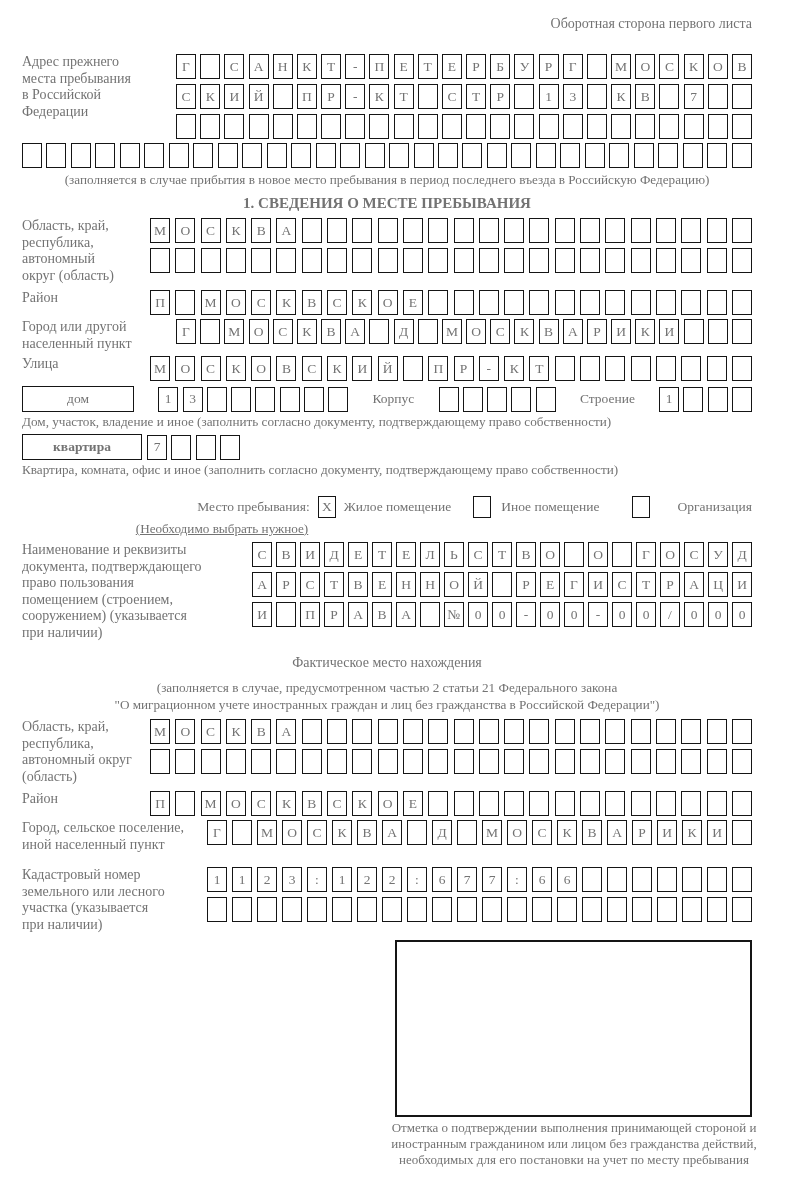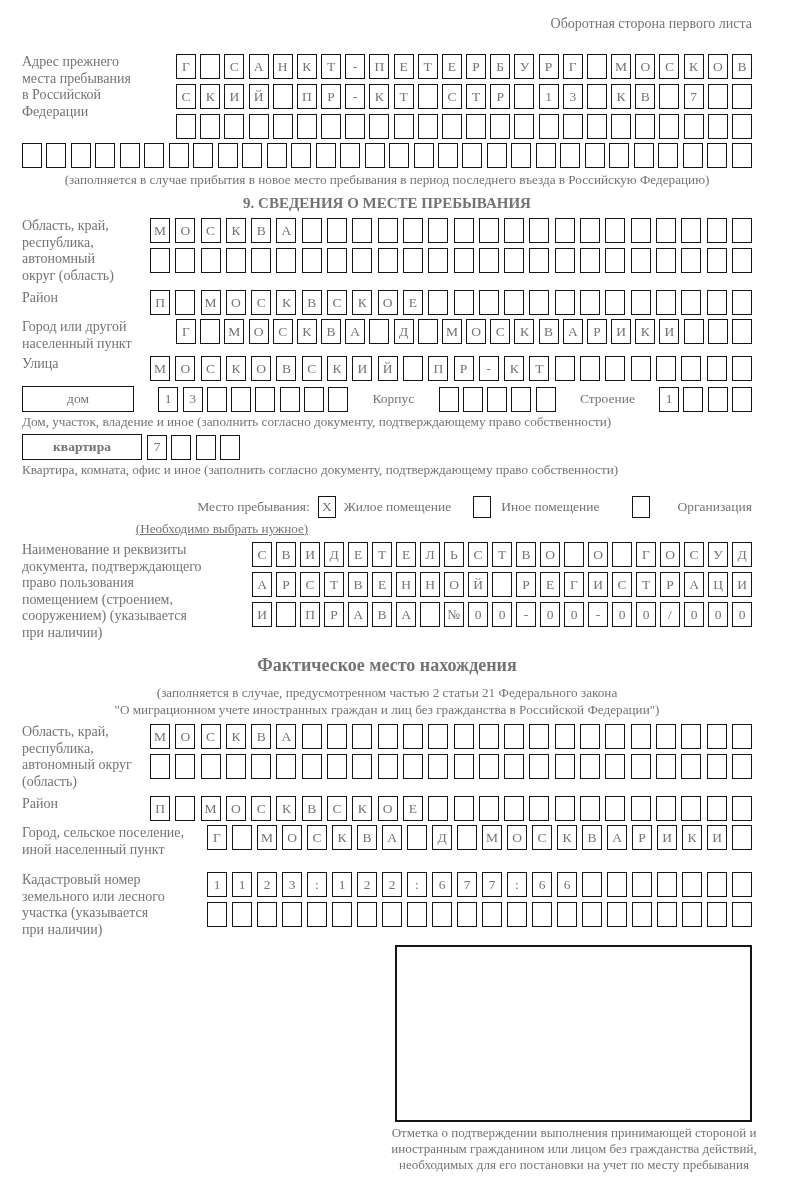--- a/index.html
+++ b/index.html
@@ -22,21 +22,21 @@
   .box-area{flex:1 1 auto;display:flex;justify-content:space-between;}
   .cbox{
     box-sizing:border-box;display:inline-flex;align-items:center;justify-content:center;
     width:20px;height:25px;border:1.6px solid #151515;
     font-size:13.5px;line-height:1;background:#fff;flex:0 0 auto;
   }
   .mini-boxes{display:flex;gap:4.3px;}
   .note{font-size:13.2px;line-height:15px;}
   .note-center{text-align:center;white-space:pre-line;}
   .h2{font-weight:bold;font-size:15px;text-align:center;margin:8px 0 6px 0;}
-  .h3{font-weight:bold;font-size:18px;text-align:center;margin:14px 0 8px 0;}
+  .h3{font-weight:normal;font-size:14px;text-align:center;margin:14px 0 8px 0;}
   .labelbox{
     box-sizing:border-box;border:1.6px solid #151515;height:26px;
     display:flex;align-items:center;justify-content:center;background:#fff;flex:0 0 auto;
   }
   .house-row{display:flex;align-items:center;justify-content:space-between;margin:5px 0 2px 0;}
   .inline-label{font-size:13.5px;}
   .stay-row{display:flex;align-items:center;margin-top:19px;justify-content:flex-end;}
   .ckbox{
     box-sizing:border-box;display:inline-flex;align-items:center;justify-content:center;
     width:18px;height:22px;border:1.6px solid #151515;font-size:13.5px;flex:0 0 auto;
@@ -171,21 +171,21 @@
       <span class="cbox">&nbsp;</span>
       <span class="cbox">&nbsp;</span>
       <span class="cbox">&nbsp;</span>
       <span class="cbox">&nbsp;</span>
       <span class="cbox">&nbsp;</span>
       <span class="cbox">&nbsp;</span>
       <span class="cbox">&nbsp;</span>
     </div>
   <div class="note note-center mt4">(заполняется в случае прибытия в новое место пребывания в период последнего въезда в Российскую Федерацию)</div>
 
-  <div class="h2">9. СВЕДЕНИЯ О МЕСТЕ ПРЕБЫВАНИЯ</div>
+  <div class="h2">1. СВЕДЕНИЯ О МЕСТЕ ПРЕБЫВАНИЯ</div>
 
   <div class="field-row">
     <div class="label w128">Область, край,
 республика,
 автономный
 округ (область)</div>
     <div class="rows">
       <div class="box-area">
           <span class="cbox">М</span>
           <span class="cbox">О</span>

